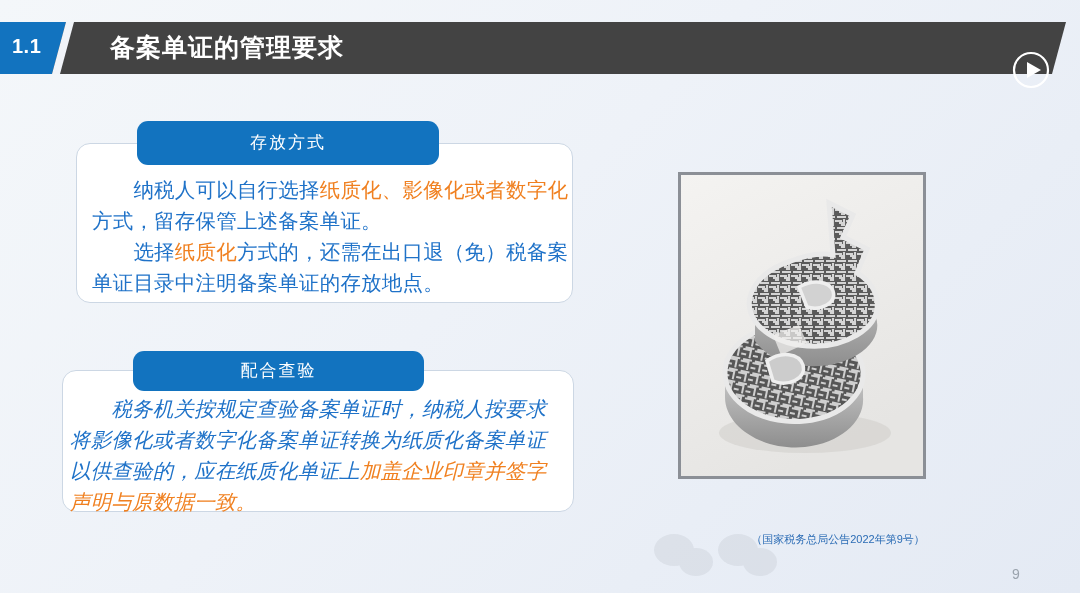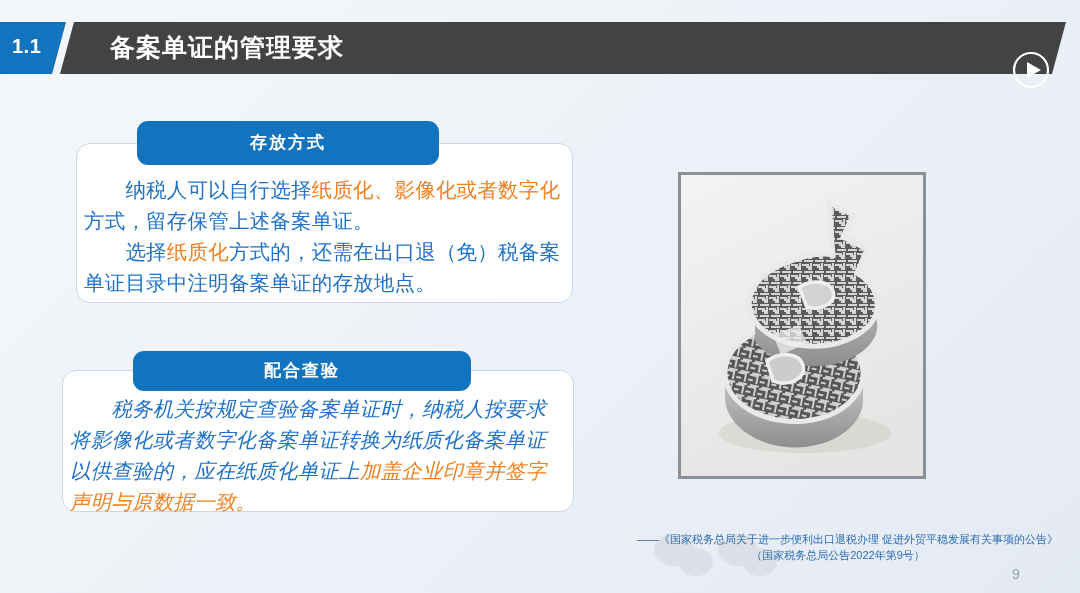--- a/index.html
+++ b/index.html
@@ -109,52 +109,52 @@
     width: 512px;
     height: 142px;
   }
 
   .card-title-pill {
     position: absolute;
     background: #1273bf;
     border-radius: 11px;
     color: #ffffff;
     font-size: 17px;
-    font-weight: bold;
+    font-weight: normal;
     text-align: center;
     letter-spacing: 2px;
     box-sizing: border-box;
     z-index: 10;
   }
   #pill-storage {
     left: 137px;
     top: 121px;
     width: 302px;
     height: 44px;
     line-height: 44px;
   }
   #pill-inspection {
     left: 133px;
     top: 351px;
-    width: 338px;
+    width: 291px;
     height: 40px;
     line-height: 40px;
   }
 
   .card-body {
     position: absolute;
     color: #1f72c8;
     font-size: 20.5px;
     line-height: 31px;
     letter-spacing: 0.2px;
     white-space: pre-wrap;
     z-index: 9;
   }
   #body-storage {
-    left: 84px;
+    left: 92px;
     top: 174px;
     width: 485px;
   }
   #body-inspection {
     left: 70px;
     top: 393px;
     width: 495px;
     font-style: italic;
   }
   .hl {
@@ -350,19 +350,18 @@
       <g fill="#9aa0a8" opacity="0.55">
         <ellipse cx="34" cy="22" rx="20" ry="16"></ellipse>
         <ellipse cx="56" cy="34" rx="17" ry="14"></ellipse>
         <ellipse cx="98" cy="22" rx="20" ry="16"></ellipse>
         <ellipse cx="120" cy="34" rx="17" ry="14"></ellipse>
       </g>
     </svg>
   </div>
 
   <div id="citation">
-    <span id="citation-line1">——《国家税务总局关于进一步便利出口退税办理 促进外贸平稳发展有关事项的公告》</span>
     <span id="citation-line2">（国家税务总局公告2022年第9号）</span>
   </div>
 
   <div id="page-number">9</div>
 
 </div>
 
 </body></html>

